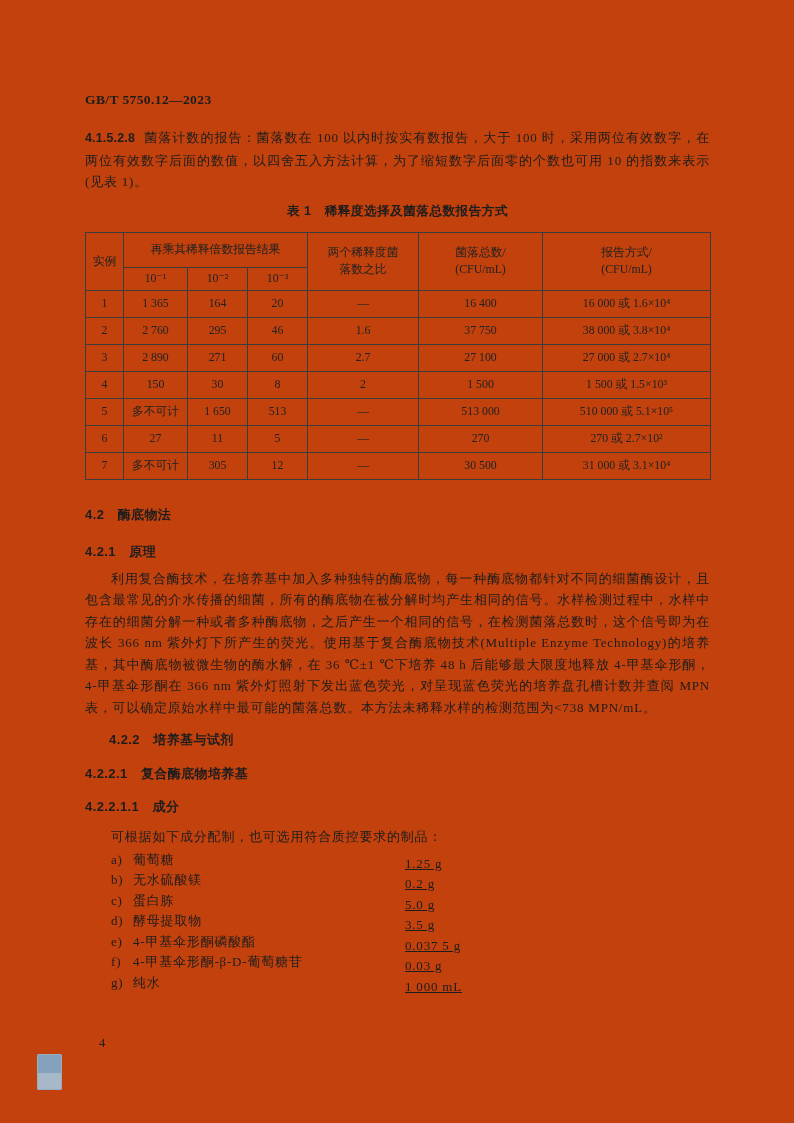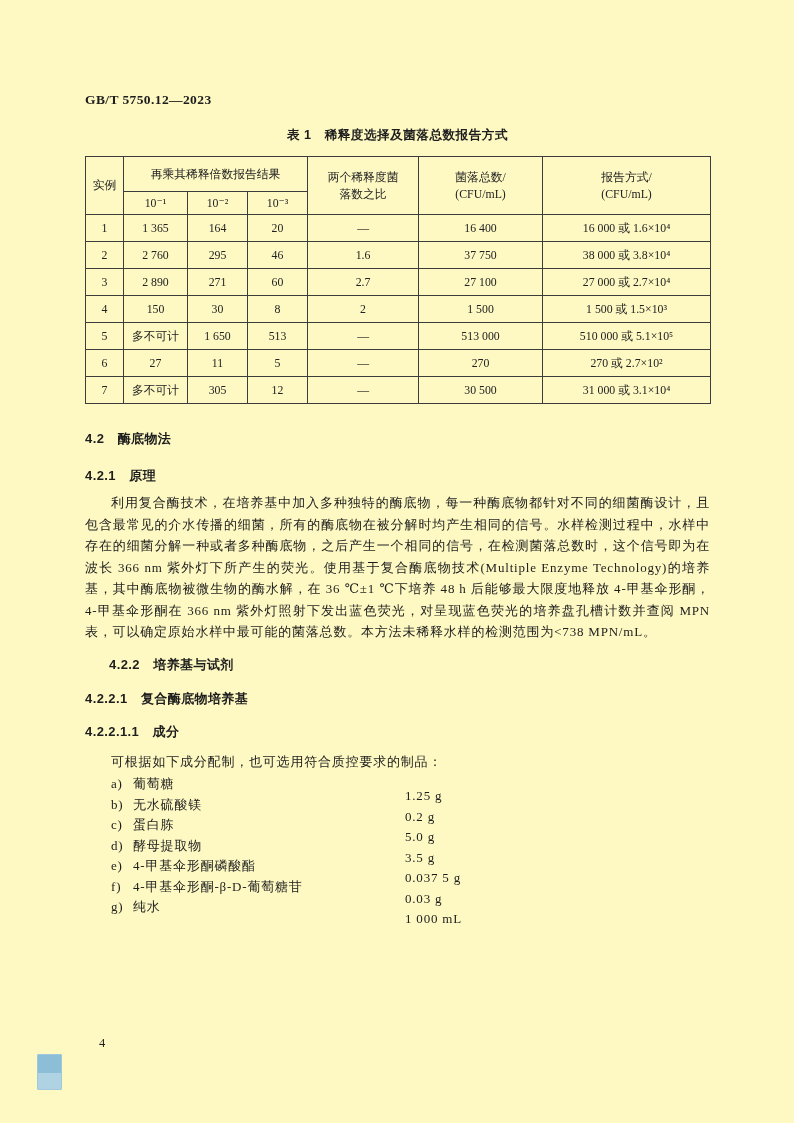--- a/index.html
+++ b/index.html
@@ -1,19 +1,19 @@
 <!DOCTYPE html>
 <html><head>
 <meta charset="utf-8">
 <style>
   html,body{margin:0;padding:0;background:#ffffff;}
   .page{
     position:relative;
     width:794px;height:1123px;
-    background:#fef9c3;
+    background:#c2410c;
     box-sizing:border-box;
     padding:92px 84px 0 85px;
     overflow:hidden;
     font-family:"Liberation Serif","DejaVu Serif",serif;
     color:#1d1d1d;
   }
   .doc-code{
     font-family:"Liberation Serif","DejaVu Serif",serif;
     font-weight:bold;
     font-size:13.5px;
@@ -87,21 +87,21 @@
   .ing-list{margin-top:2px;}
   .ing-row{
     position:relative;
     height:20.5px;
     line-height:20.5px;
     font-size:13px;
     letter-spacing:.8px;
     padding-left:26px;
   }
   .ing-letter{display:inline-block;min-width:22px;}
-  .ing-amount{position:absolute;left:320px;top:12px;}
+  .ing-amount{position:absolute;left:320px;top:4px;text-decoration:underline;}
   .page-num{
     position:absolute;
     left:99px;top:1036px;
     font-size:12.5px;
   }
   .stamp{
     position:absolute;
     left:37px;top:1054px;
     width:25px;height:36px;
     border-radius:2px;
@@ -111,20 +111,21 @@
   }
 </style>
 </head>
 <body>
 
 <div class="page">
 
   <div class="doc-code">GB/T 5750.12—2023</div>
 
 
+  <p class="clause"><span class="cnum">4.1.5.2.8</span><span>菌落计数的报告：菌落数在 100 以内时按实有数报告，大于 100 时，采用两位有效数字，在两位有效数字后面的数值，以四舍五入方法计算，为了缩短数字后面零的个数也可用 10 的指数来表示(见表 1)。</span></p>
 
   <div class="tbl-caption">表 1　稀释度选择及菌落总数报告方式</div>
 
   <table class="report-table">
     <colgroup>
       <col style="width:38px">
       <col style="width:64px">
       <col style="width:60px">
       <col style="width:60px">
       <col style="width:111px">

